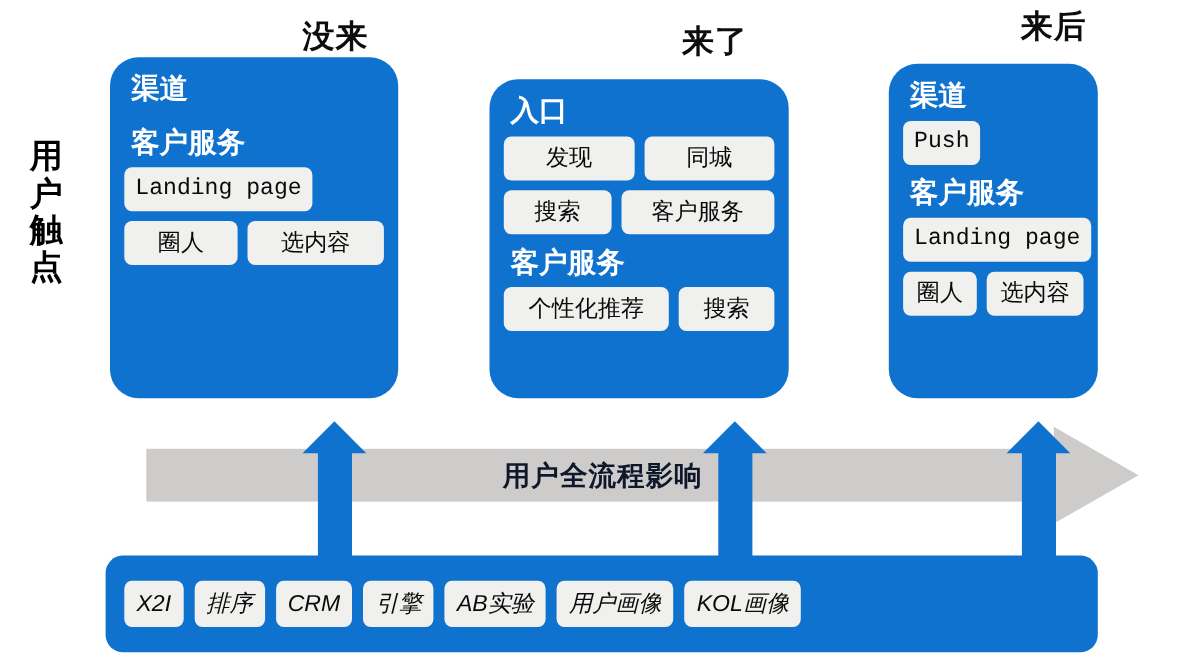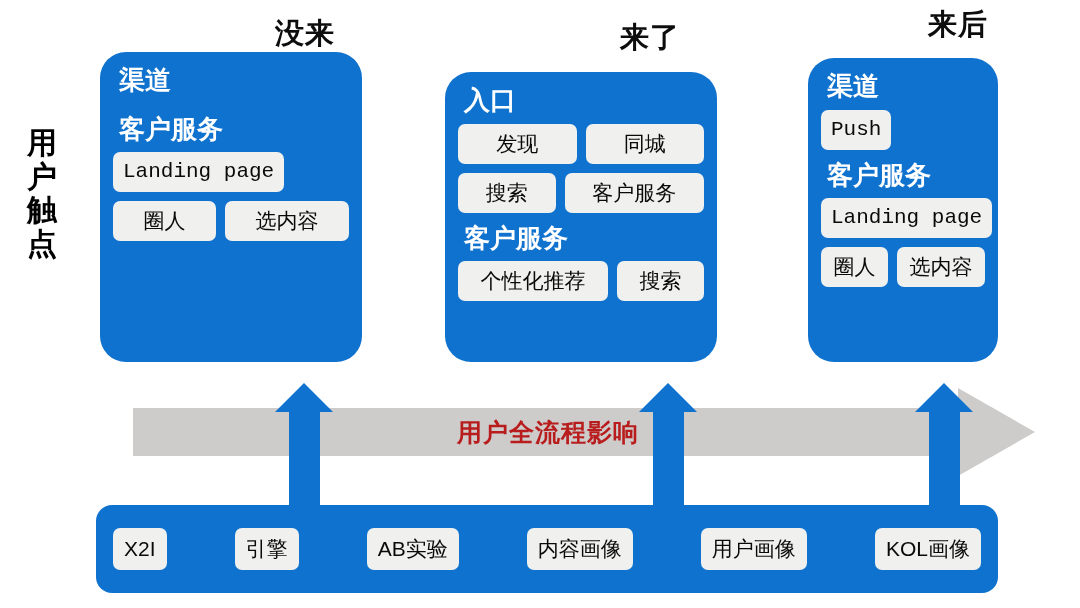--- a/index.html
+++ b/index.html
@@ -107,21 +107,21 @@
     position: absolute;
     left: 133px;
     top: 408px;
     width: 830px;
     height: 48px;
     display: flex;
     align-items: center;
     justify-content: center;
     font-size: 25px;
     font-weight: bold;
-    color: #b91c1c;
+    color: #0f172a;
     letter-spacing: 1px;
     white-space: nowrap;
   }
 
   
   .up-arrow { position: absolute; }
   .up-arrow .shaft {
     position: absolute;
     left: 14px;
     top: 28px;
@@ -143,23 +143,23 @@
     left: 96px;
     top: 505px;
     width: 902px;
     height: 88px;
     background: #0f72ce;
     border-radius: 16px;
     box-sizing: border-box;
     display: flex;
     flex-direction: row;
     align-items: center;
-    justify-content: space-between;
     padding: 0 17px;
     gap: 10px;
+    font-style: italic;
   }
   .bottom-bar .chip {
     font-size: 21px;
     padding: 10px 11px 11px 11px;
   }
 </style>
 </head>
 <body>
 
 <div id="stage">
@@ -227,20 +227,21 @@
     <div class="head"></div>
     <div class="shaft" style="height:96px;"></div>
   </div>
   <div class="up-arrow" id="up-arrow-2" style="left:915px; top:383px; width:58px; height:124px;">
     <div class="head"></div>
     <div class="shaft" style="height:96px;"></div>
   </div>
 
   <div class="bottom-bar" id="bottom-bar">
       <div class="chip">X2I</div>
+      <div class="chip">排序</div>
+      <div class="chip">CRM</div>
       <div class="chip">引擎</div>
       <div class="chip">AB实验</div>
-      <div class="chip">内容画像</div>
       <div class="chip">用户画像</div>
       <div class="chip">KOL画像</div>
     </div>
 
 </div>
 
 </body></html>

